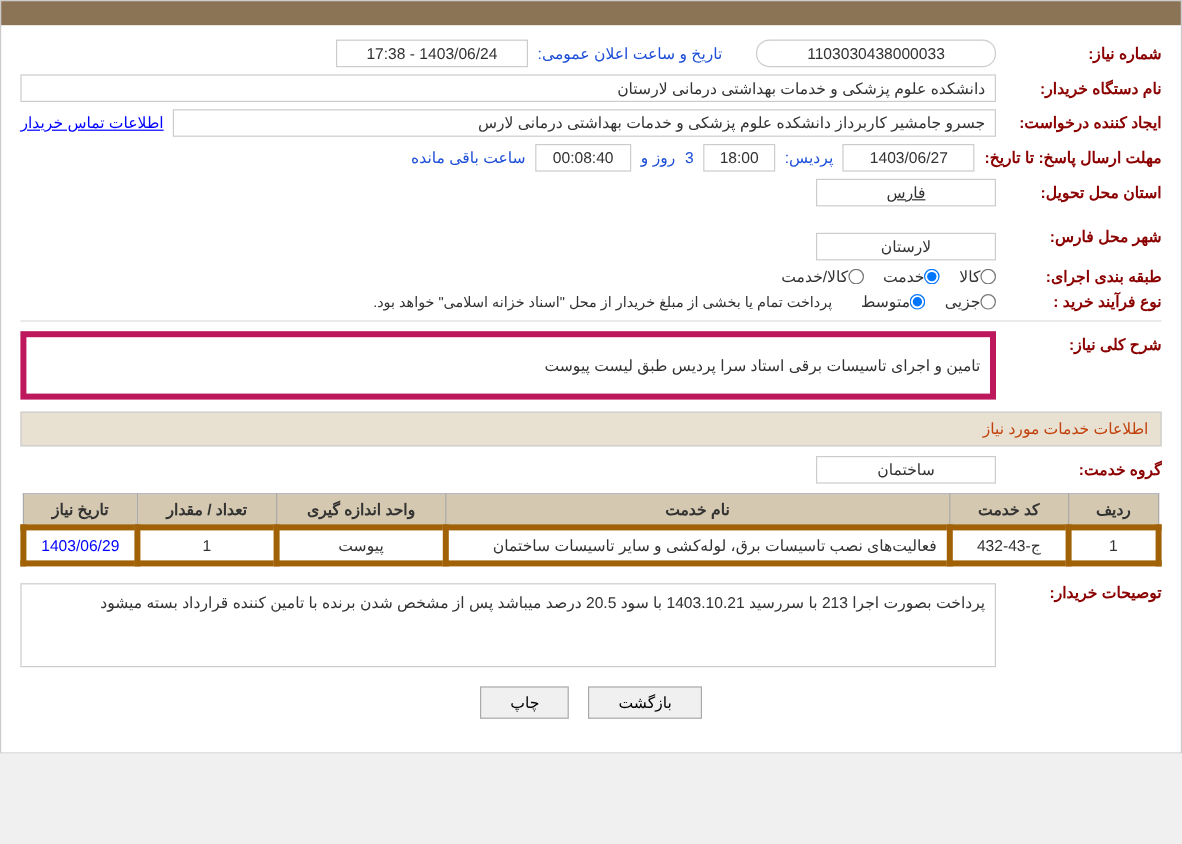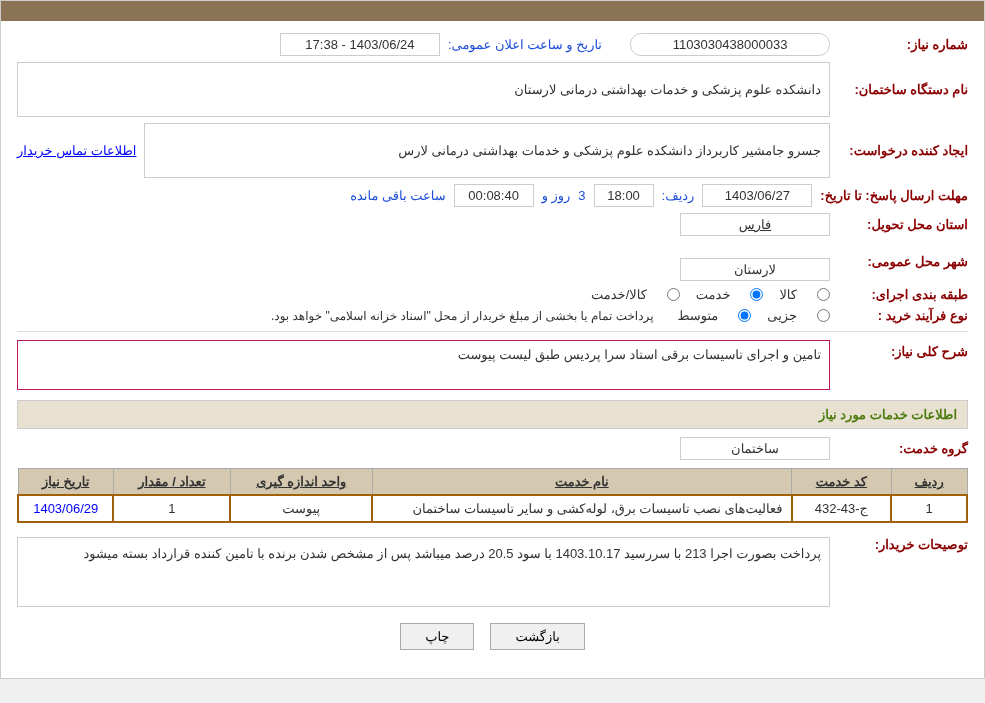--- a/index.html
+++ b/index.html
@@ -43,80 +43,79 @@
     .value-box {
       border: 1px solid #ccc;
       background: #fff;
       padding: 3px 8px;
       min-width: 80px;
       text-align: center;
     }
     .value-box-wide {
       border: 1px solid #ccc;
       background: #fff;
-      padding: 19px 8px;
+      padding: 3px 8px;
       flex: 1;
       text-align: right;
     }
     .inline-label {
       color: #1d4ed8;
       white-space: nowrap;
     }
     .link-blue {
       color: #00f;
       text-decoration: underline;
       cursor: pointer;
     }
     .section-title {
       background: #e8e0d0;
       border: 1px solid #ccc;
       padding: 6px 10px;
-      font-weight: bold;
-      color: #4d7c0f;
+      font-weight: normal;
+      color: #c2410c;
       margin: 10px 0 8px 0;
       text-align: right;
     }
     .radio-group {
       display: flex;
       align-items: center;
       gap: 16px;
     }
     .radio-item {
       display: flex;
       align-items: center;
-      gap: 20px;
+      gap: 0;
     }
     .purchase-note {
       color: #333;
       font-size: 12px;
     }
     .sharh-box {
-      border: 1px solid #be185d;
-      background: #fff;
-      padding: 6px 8px;
+      border: 5px solid #be185d;
+      background: #fff;
+      padding: 16px 8px;
       min-height: 50px;
       text-align: right;
       width: 100%;
       font-size: 13px;
     }
     .services-table {
       width: 100%;
       border-collapse: collapse;
       margin-top: 8px;
     }
     .services-table th {
       background: #d4c9b0;
       border: 1px solid #aaa;
       padding: 5px 20px;
       text-align: center;
       font-weight: bold;
-      text-decoration: underline;
     }
     .services-table td {
-      border: 2px solid #a16207;
+      border: 5px solid #a16207;
       padding: 5px 8px;
       text-align: center;
     }
     .services-table tr:nth-child(even) td {
       background: #f9f6f0;
     }
     .services-table td.text-right {
       text-align: right;
     }
     .tavsiyeh-box {
@@ -170,48 +169,48 @@
   <div class="content watermark">
 
     <div class="info-row">
       <span class="label">شماره نیاز:</span>
       <span class="value-box" style="min-width:200px;border-radius:11px;">1103030438000033</span>
       <span class="inline-label" style="margin-right:20px;">تاریخ و ساعت اعلان عمومی:</span>
       <span class="value-box" style="min-width:160px;">1403/06/24 - 17:38</span>
     </div>
 
     <div class="info-row">
-      <span class="label">نام دستگاه ساختمان:</span>
+      <span class="label">نام دستگاه خریدار:</span>
       <span class="value-box-wide">دانشکده علوم پزشکی و خدمات بهداشتی  درمانی لارستان</span>
     </div>
 
     <div class="info-row">
       <span class="label">ایجاد کننده درخواست:</span>
       <span class="value-box-wide">جسرو جامشیر کاربرداز دانشکده علوم پزشکی و خدمات بهداشتی  درمانی لارس</span>
       <span class="link-blue">اطلاعات تماس خریدار</span>
     </div>
 
     <div class="info-row">
       <span class="label">مهلت ارسال پاسخ: تا تاریخ:</span>
       <span class="value-box" style="min-width:110px;">1403/06/27</span>
-      <span class="inline-label">ردیف:</span>
+      <span class="inline-label">پردیس:</span>
       <span class="value-box" style="min-width:60px;">18:00</span>
       <span class="inline-label">3</span>
       <span class="inline-label">روز و</span>
       <span class="value-box" style="min-width:80px;">00:08:40</span>
       <span class="inline-label">ساعت باقی مانده</span>
     </div>
 
     <div class="info-row">
       <span class="label">استان محل تحویل:</span>
       <span class="value-box" style="min-width:150px;text-decoration:underline;">فارس</span>
     </div>
 
     <div class="info-row">
-      <span class="label">شهر محل عمومی:</span>
+      <span class="label">شهر محل فارس:</span>
       <span class="value-box" style="min-width:150px;margin-top:16px;">لارستان</span>
     </div>
 
     <div class="info-row">
       <span class="label">طبقه بندی اجرای:</span>
       <div class="radio-group">
         <div class="radio-item">
           <input type="radio" name="tabaqe" style="">
           <span>کالا</span>
         </div>
@@ -273,21 +272,21 @@
     <td class="text-right">فعالیت‌های نصب تاسیسات برق، لوله‌کشی و سایر تاسیسات ساختمان</td>
     <td>پیوست</td>
     <td>1</td>
     <td style="color:#00f;">1403/06/29</td>
   </tr>
         </tbody>
     </table>
 
     <div class="info-row" style="align-items:flex-start; margin-top:10px;">
       <span class="label" style="margin-top:4px;">توصیحات خریدار:</span>
-      <div class="tavsiyeh-box">پرداخت بصورت اجرا  213  با سررسید 1403.10.17 با سود 20.5 درصد میباشد
+      <div class="tavsiyeh-box">پرداخت بصورت اجرا  213  با سررسید 1403.10.21 با سود 20.5 درصد میباشد
 پس از مشخص شدن برنده با تامین کننده قرارداد بسته میشود</div>
     </div>
 
     <div class="buttons-row">
       <button class="btn">بازگشت</button>
       <button class="btn">چاپ</button>
     </div>
 
   </div>
 </div>

